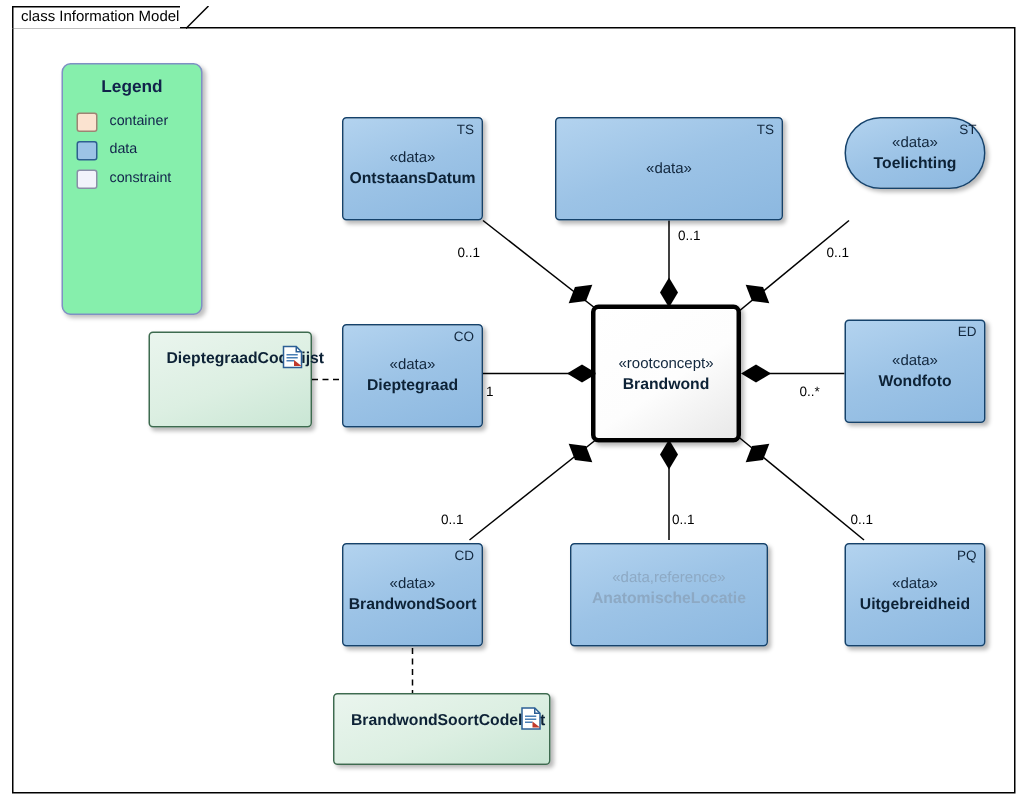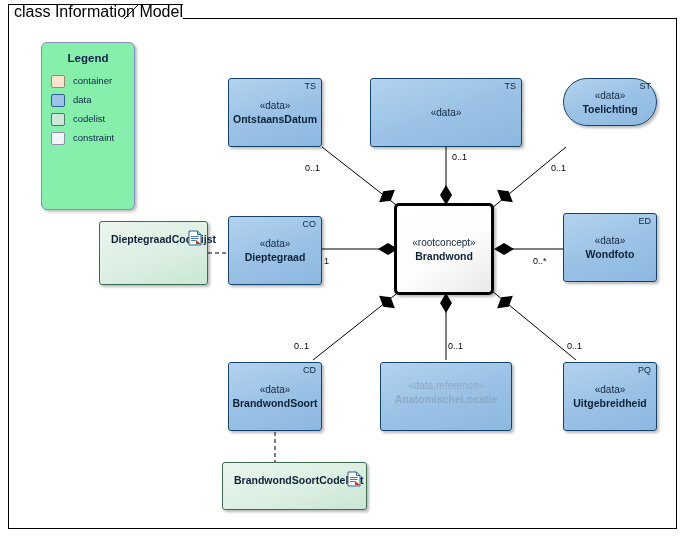--- a/index.html
+++ b/index.html
@@ -36,21 +36,21 @@
     box-sizing: border-box;
     background: #ffffff;
     border-left: 1px solid #000;
     border-top: 1px solid #000;
     padding: 0 0 0 5px;
     display: flex;
     align-items: center;
     z-index: 6;
   }
   .title-tab-text {
-    font-size: 16px;
+    font-size: 10px;
     color: #000;
     white-space: nowrap;
     line-height: 14px;
   }
   .title-tab-slant {
     position: absolute;
     left: 124px;
     top: 4px;
     width: 16px;
     height: 16px;
@@ -289,24 +289,20 @@
     <div class="legend-rows">
       <div class="legend-row">
         <span class="swatch sw-container"></span>
         <span class="legend-label">container</span>
       </div>
       <div class="legend-row">
         <span class="swatch sw-data"></span>
         <span class="legend-label">data</span>
       </div>
       <div class="legend-row">
-        <span class="swatch sw-codelist"></span>
-        <span class="legend-label">codelist</span>
-      </div>
-      <div class="legend-row">
         <span class="swatch sw-constraint"></span>
         <span class="legend-label">constraint</span>
       </div>
     </div>
   </div>
 
   <div class="node node-data" style="left:228px; top:78px; width:94px; height:69px;">
     <span class="corner-tag">TS</span>
     <div class="node-center">
       <span class="stereo">«data»</span>

